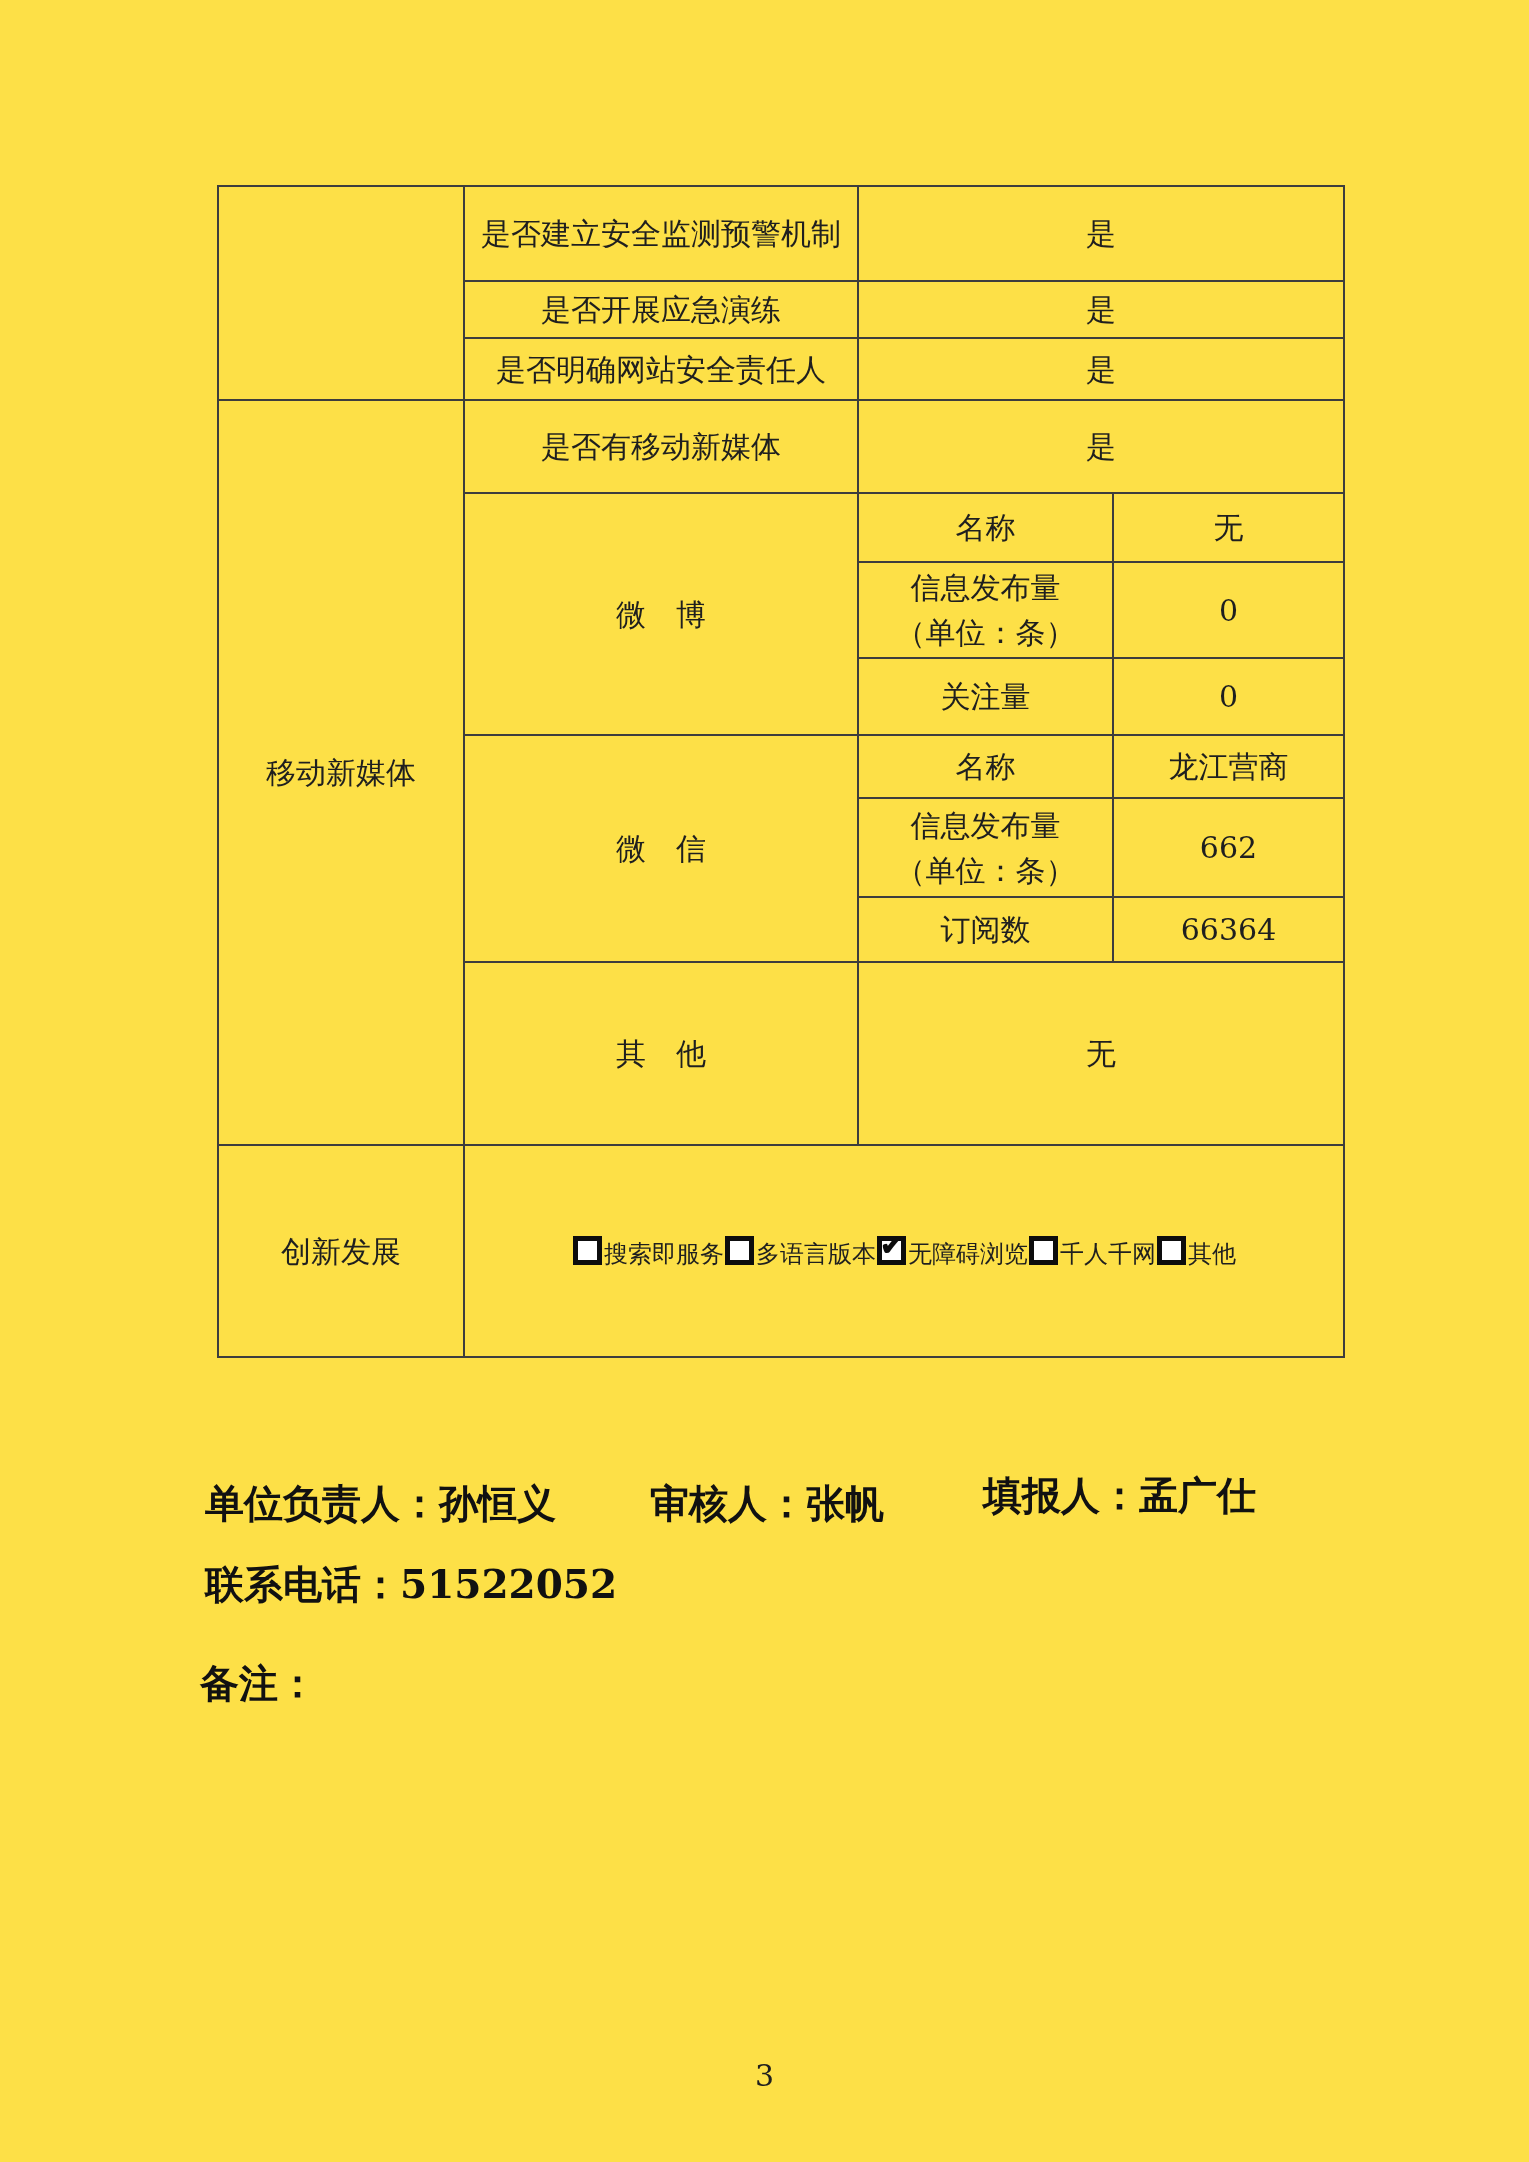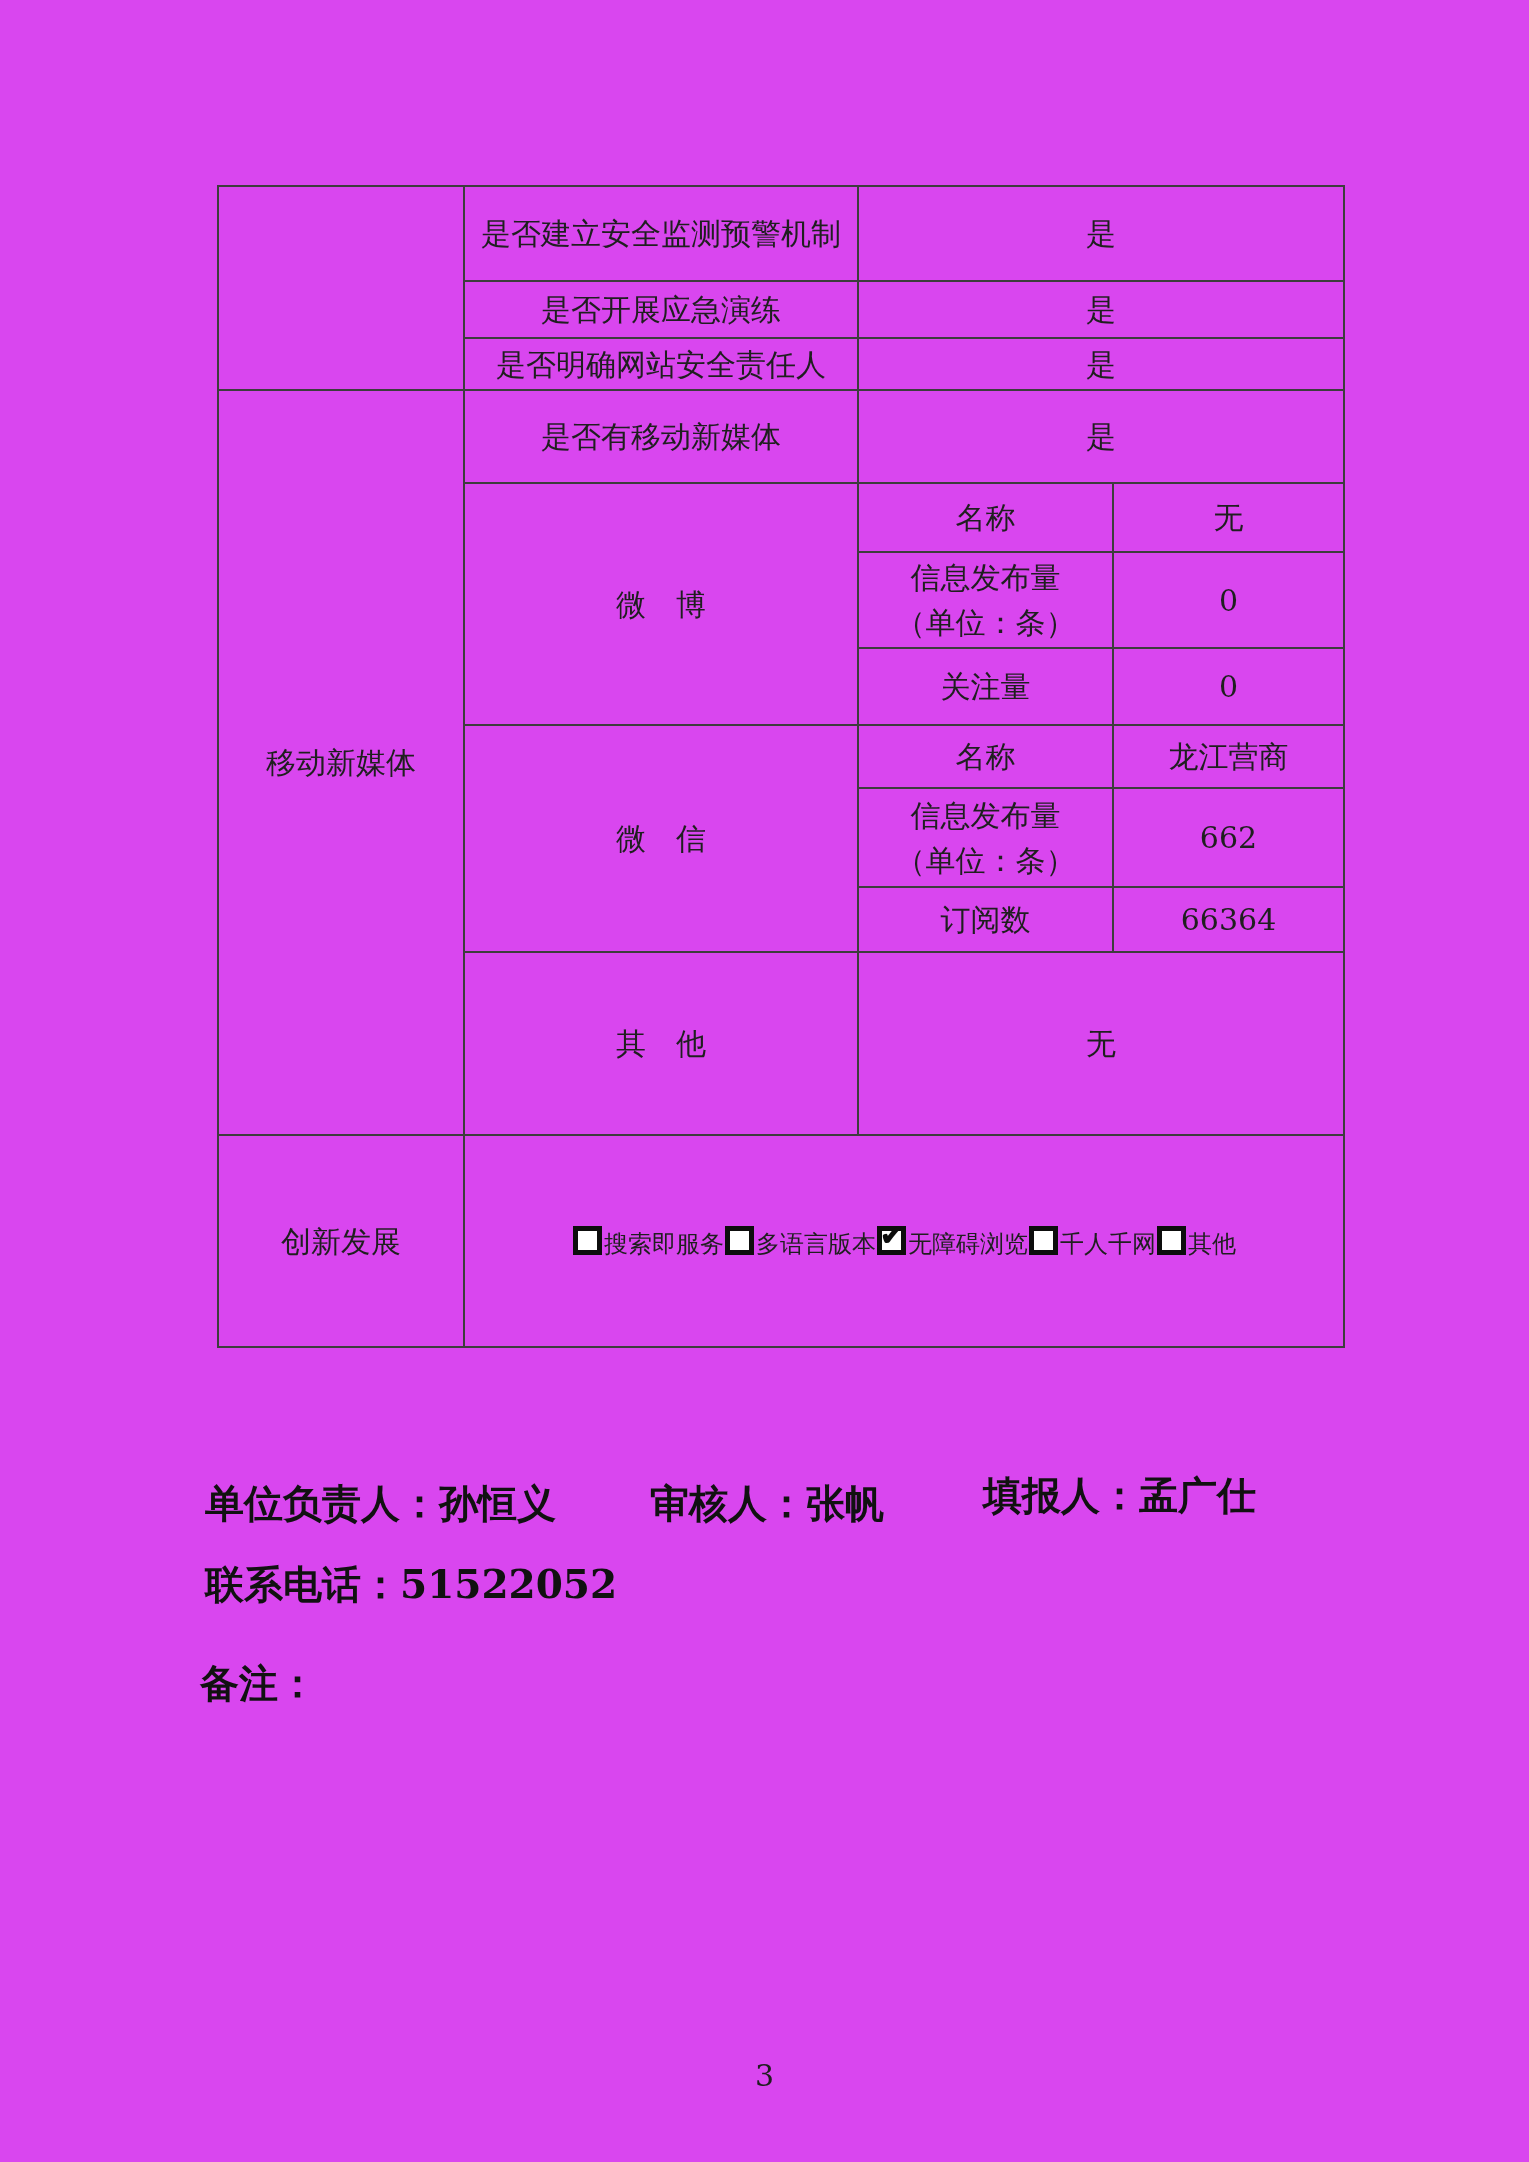--- a/index.html
+++ b/index.html
@@ -1,19 +1,19 @@
 <!DOCTYPE html>
 <html><head>
 <meta charset="utf-8">
 <style>
   html,body{margin:0;padding:0;background:#ffffff;}
   .page{
     position:relative;
     width:1529px;height:2162px;
-    background:#d946ef;
+    background:#fde047;
     font-family:"DejaVu Serif","Liberation Serif",serif;
     color:#1f1f1f;
     overflow:hidden;
   }
   table.report{
     position:absolute;
     left:217px;top:185px;
     width:1126px;
     border-collapse:collapse;
     table-layout:fixed;
@@ -23,21 +23,21 @@
     text-align:center;
     vertical-align:middle;
     font-size:30px;
     line-height:1.5;
     padding:0;
     overflow:hidden;
   }
   td.qcell{padding:0 42px;}
   tr.r1{height:95px;}
   tr.r2{height:57px;}
-  tr.r3{height:52px;}
+  tr.r3{height:62px;}
   tr.r4{height:93px;}
   tr.r5{height:69px;}
   tr.r6{height:96px;}
   tr.r7{height:77px;}
   tr.r8{height:63px;}
   tr.r9{height:99px;}
   tr.r10{height:65px;}
   tr.r11{height:183px;}
   tr.r12{height:212px;}
   .twoline span{display:block;line-height:45px;}

